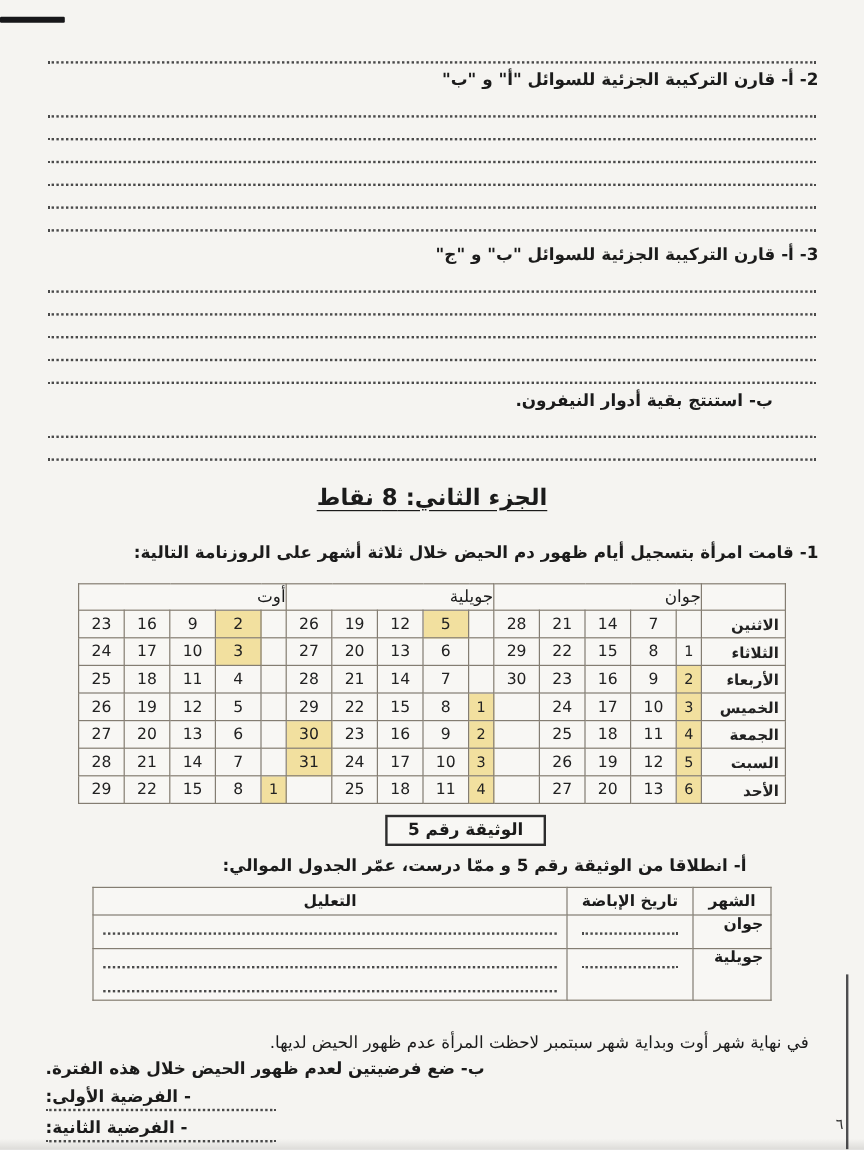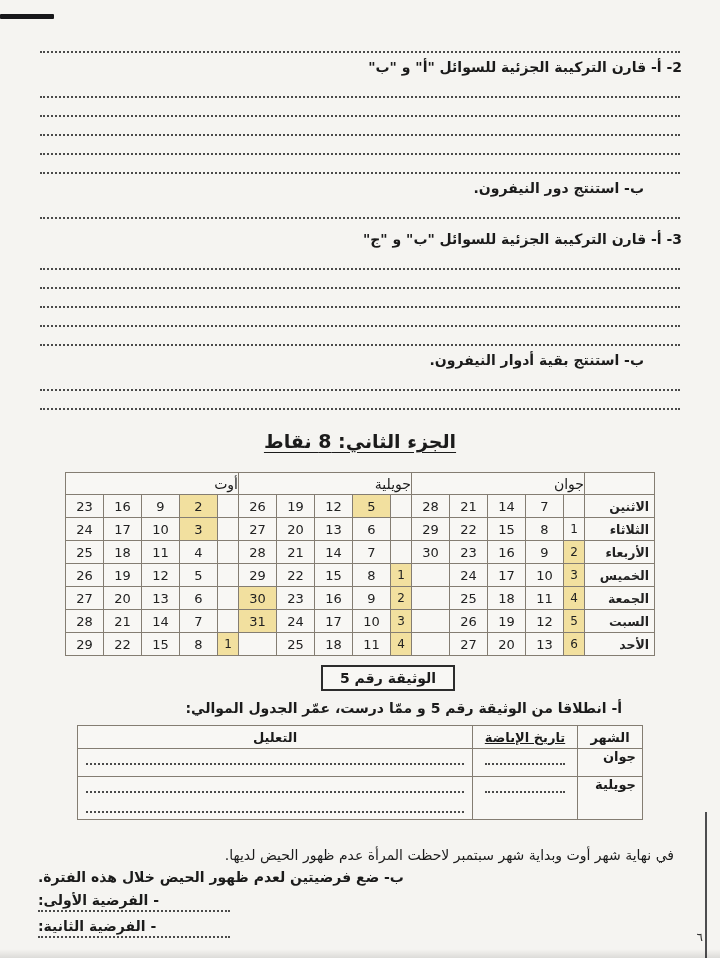--- a/index.html
+++ b/index.html
@@ -90,21 +90,21 @@
     width:566px;
     margin:6px auto 0 auto;
     direction:rtl;
     background:#f8f7f4;
   }
   table.fill th,table.fill td{
     border:1px solid #847d72;padding:0;
   }
   table.fill th{height:22px;font-size:13px;font-weight:bold;text-align:center;}
   table.fill th.c-month{width:64px;}
-  table.fill th.c-date{width:104px;text-decoration:underline;}
+  table.fill th.c-date{width:104px;}
   table.fill td.m{
     font-size:13px;font-weight:bold;text-align:right;padding-right:6px;
   }
   table.fill .dotfill{
     height:12px;border-bottom:2px dotted #4a4a4a;margin:2px 8px 6px 8px;
   }
   table.fill .dotfill.short{margin:2px 12px 6px 12px;}
   table.fill tr.tall td{height:42px;vertical-align:top;}
   table.fill tr.first td{height:27px;vertical-align:top;}
 
@@ -130,36 +130,36 @@
 
   <div class="dotline"></div>
 
   <div class="qtext">2- أ- قارن التركيبة الجزئية للسوائل "أ" و "ب"</div>
   <div class="dotline"></div>
   <div class="dotline"></div>
   <div class="dotline"></div>
   <div class="dotline"></div>
   <div class="dotline"></div>
 
-  <div class="qtext sub-q">ب- استنتج دور النيفرون.</div>
   <div class="dotline"></div>
 
   <div class="qtext" style="margin-top:8px">3- أ- قارن التركيبة الجزئية للسوائل "ب" و "ج"</div>
   <div class="dotline"></div>
   <div class="dotline"></div>
   <div class="dotline"></div>
   <div class="dotline"></div>
   <div class="dotline"></div>
 
   <div class="qtext sub-q">ب- استنتج بقية أدوار النيفرون.</div>
   <div class="dotline"></div>
   <div class="dotline"></div>
 
   <div class="part-title">الجزء الثاني: 8 نقاط</div>
 
+  <div class="q1-line">1- قامت امرأة بتسجيل أيام ظهور دم الحيض خلال ثلاثة أشهر على الروزنامة التالية:</div>
 
   <table class="calendar" dir="ltr">
     <thead>
       <tr>
         <th class="month" colspan="5">أوت</th>
         <th class="month" colspan="5">جويلية</th>
         <th class="month" colspan="5">جوان</th>
         <th class="month"></th>
       </tr>
     </thead>

